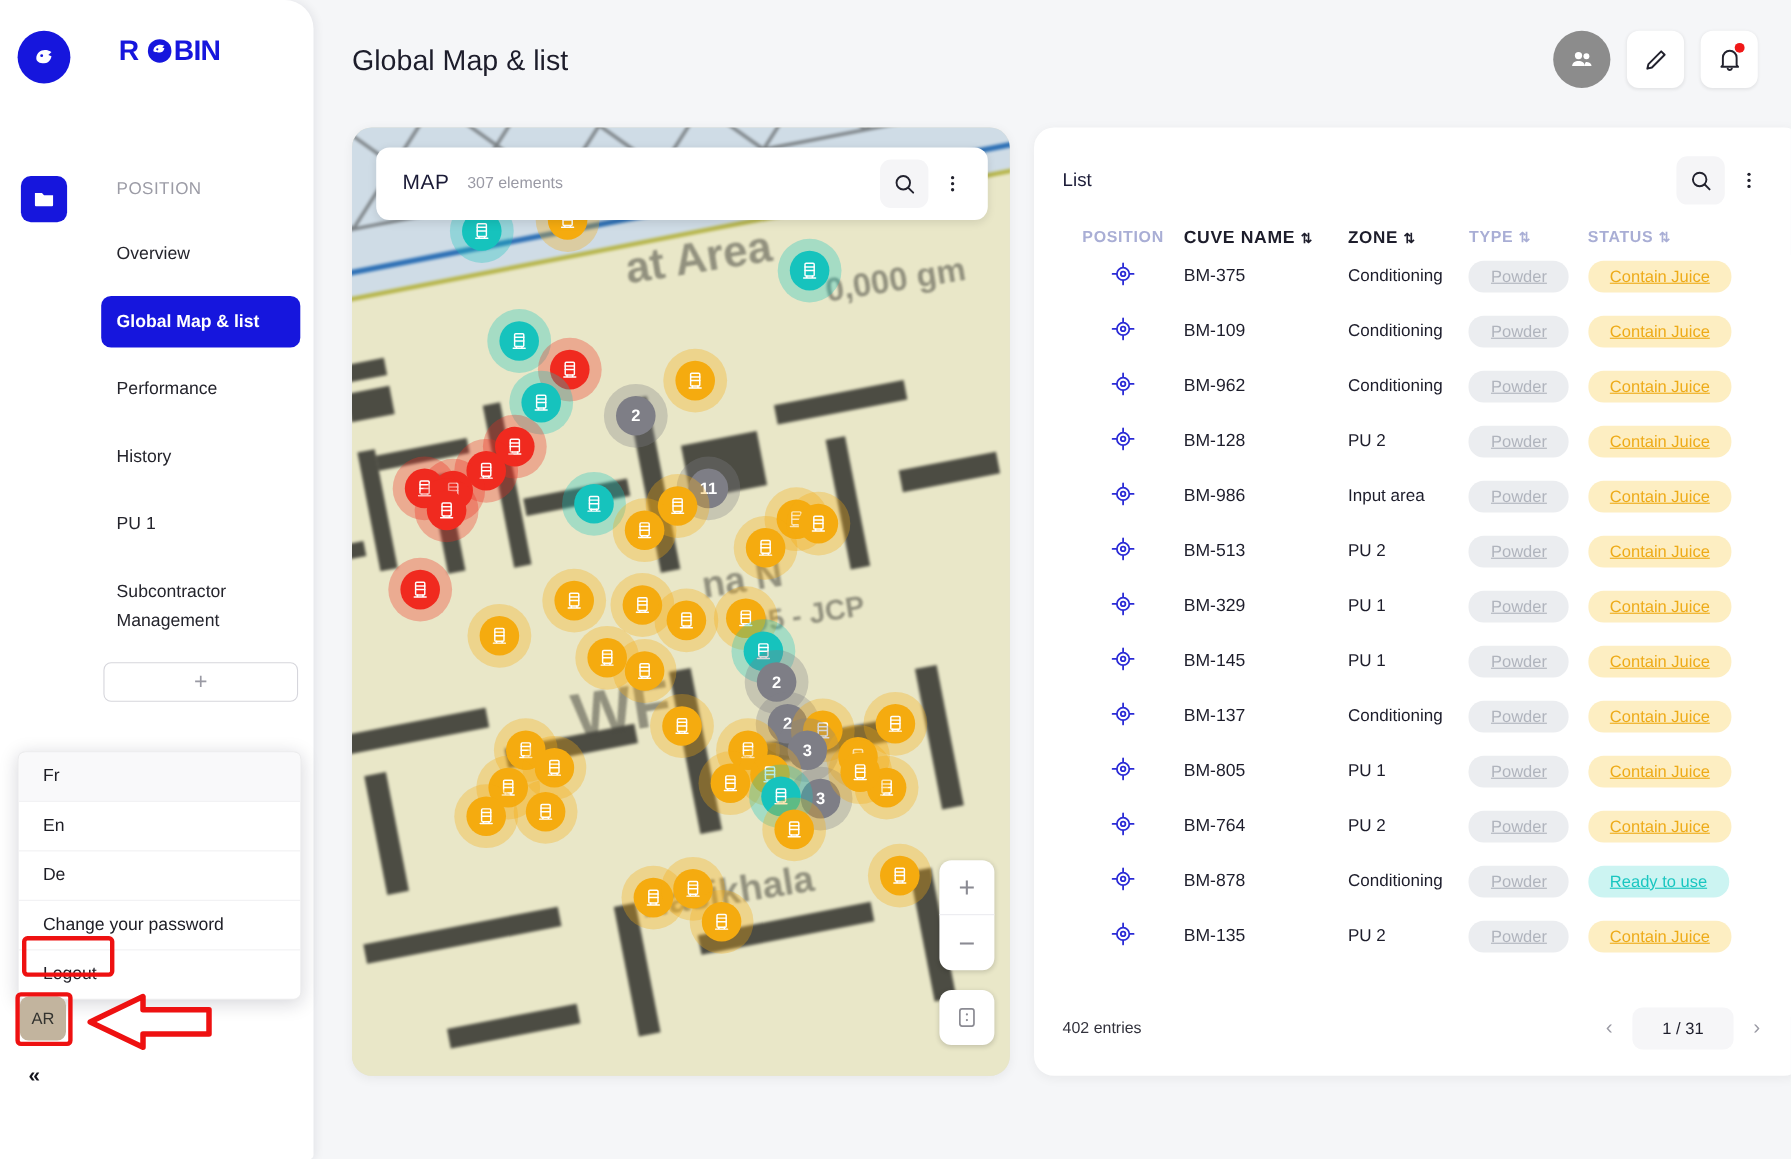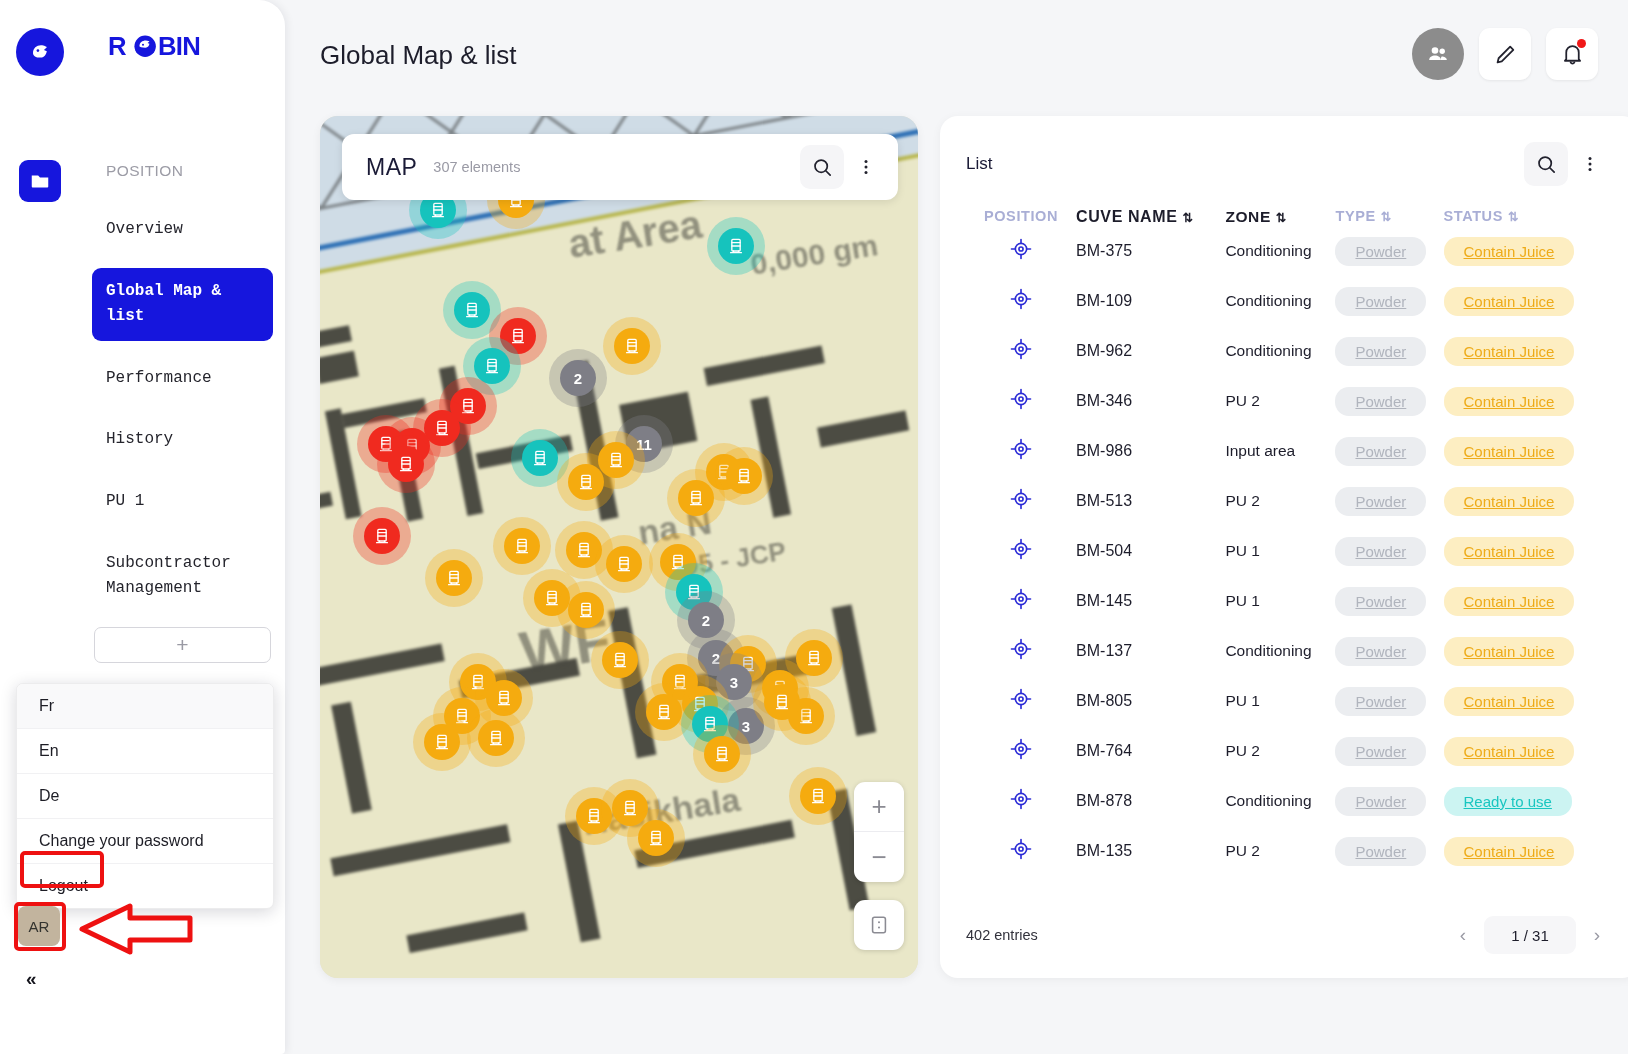--- a/index.html
+++ b/index.html
@@ -35,21 +35,21 @@
     background: #ffffff; z-index: 25;
     border-top-right-radius: 26px; border-bottom-right-radius: 4px;
     box-shadow: 2px 0 9px rgba(20,20,40,.07);
   }
   .brand { margin: 32px 0 0 0; text-align: center; }
   .brand svg { height: 30px; }
   .nav-section {
     margin-top: 96px; color: #9c9ca6; font-size: 15.5px; letter-spacing: .4px;
     padding-left: 26px; font-weight: 400;
   }
-  .nav-list { margin-top: 26px; padding: 0 12px; font-family: Liberation Mono, monospace; }
+  .nav-list { margin-top: 26px; padding: 0 12px; }
   .nav-item {
     display: block; padding: 11px 14px; color: #24242c; font-size: 16px;
     border-radius: 9px; margin-bottom: 14px; line-height: 1.6; cursor: pointer;
   }
   .nav-item.active { background: #1616dd; color: #ffffff; font-weight: 700; }
   .nav-add {
     margin: 6px 14px 0 14px; height: 36px; border: 1px solid #d6d6dc; border-radius: 7px;
     display: flex; align-items: center; justify-content: center; color: #9a9aa4; font-size: 21px;
     cursor: pointer; background: #fff;
   }
@@ -141,21 +141,21 @@
   .p-orange { background: #f5ab10; }
   .p-teal   { background: #17c3bd; }
   .p-red    { background: #f12a20; }
 
   
   .map-topbar {
     position: absolute; left: 22px; top: 18px; width: 556px; height: 66px;
     background: #ffffff; border-radius: 12px; display: flex; align-items: center;
     padding: 0 10px 0 24px; box-shadow: 0 2px 8px rgba(0,0,0,.10); z-index: 10;
   }
-  .map-title { font-size: 23px; color: #1a1a36; letter-spacing: .5px; }
+  .map-title { font-size: 19px; color: #1a1a36; letter-spacing: .5px; }
   .map-count { font-size: 14.5px; color: #9a9aa5; margin-left: 16px; }
   .icon-btn {
     width: 44px; height: 44px; border-radius: 10px; background: #f5f5f7;
     display: flex; align-items: center; justify-content: center; cursor: pointer;
   }
   .icon-btn.plain { background: transparent; }
 
   
   .map-zoom {
     position: absolute; right: 14px; bottom: 96px; width: 50px;
@@ -739,21 +739,21 @@
           <div class="c-zone">Conditioning</div>
           <div class="c-type"><span class="chip type">Powder</span></div>
           <div class="c-stat"><span class="chip juice">Contain Juice</span></div>
         </div>
         <div class="trow">
           <div class="c-pos pos-icon"><svg viewBox="0 0 24 24" fill="none" stroke="#2b2bd6" stroke-width="1.5">
               <circle cx="12" cy="12" r="5.2"></circle>
               <circle cx="12" cy="12" r="1.9"></circle>
               <path d="M12 3.2v3.2M12 17.6v3.2M3.2 12h3.2M17.6 12h3.2" stroke-linecap="round"></path>
             </svg></div>
-          <div class="c-name">BM-346</div>
+          <div class="c-name">BM-128</div>
           <div class="c-zone">PU 2</div>
           <div class="c-type"><span class="chip type">Powder</span></div>
           <div class="c-stat"><span class="chip juice">Contain Juice</span></div>
         </div>
         <div class="trow">
           <div class="c-pos pos-icon"><svg viewBox="0 0 24 24" fill="none" stroke="#2b2bd6" stroke-width="1.5">
               <circle cx="12" cy="12" r="5.2"></circle>
               <circle cx="12" cy="12" r="1.9"></circle>
               <path d="M12 3.2v3.2M12 17.6v3.2M3.2 12h3.2M17.6 12h3.2" stroke-linecap="round"></path>
             </svg></div>
@@ -772,21 +772,21 @@
           <div class="c-zone">PU 2</div>
           <div class="c-type"><span class="chip type">Powder</span></div>
           <div class="c-stat"><span class="chip juice">Contain Juice</span></div>
         </div>
         <div class="trow">
           <div class="c-pos pos-icon"><svg viewBox="0 0 24 24" fill="none" stroke="#2b2bd6" stroke-width="1.5">
               <circle cx="12" cy="12" r="5.2"></circle>
               <circle cx="12" cy="12" r="1.9"></circle>
               <path d="M12 3.2v3.2M12 17.6v3.2M3.2 12h3.2M17.6 12h3.2" stroke-linecap="round"></path>
             </svg></div>
-          <div class="c-name">BM-504</div>
+          <div class="c-name">BM-329</div>
           <div class="c-zone">PU 1</div>
           <div class="c-type"><span class="chip type">Powder</span></div>
           <div class="c-stat"><span class="chip juice">Contain Juice</span></div>
         </div>
         <div class="trow">
           <div class="c-pos pos-icon"><svg viewBox="0 0 24 24" fill="none" stroke="#2b2bd6" stroke-width="1.5">
               <circle cx="12" cy="12" r="5.2"></circle>
               <circle cx="12" cy="12" r="1.9"></circle>
               <path d="M12 3.2v3.2M12 17.6v3.2M3.2 12h3.2M17.6 12h3.2" stroke-linecap="round"></path>
             </svg></div>

